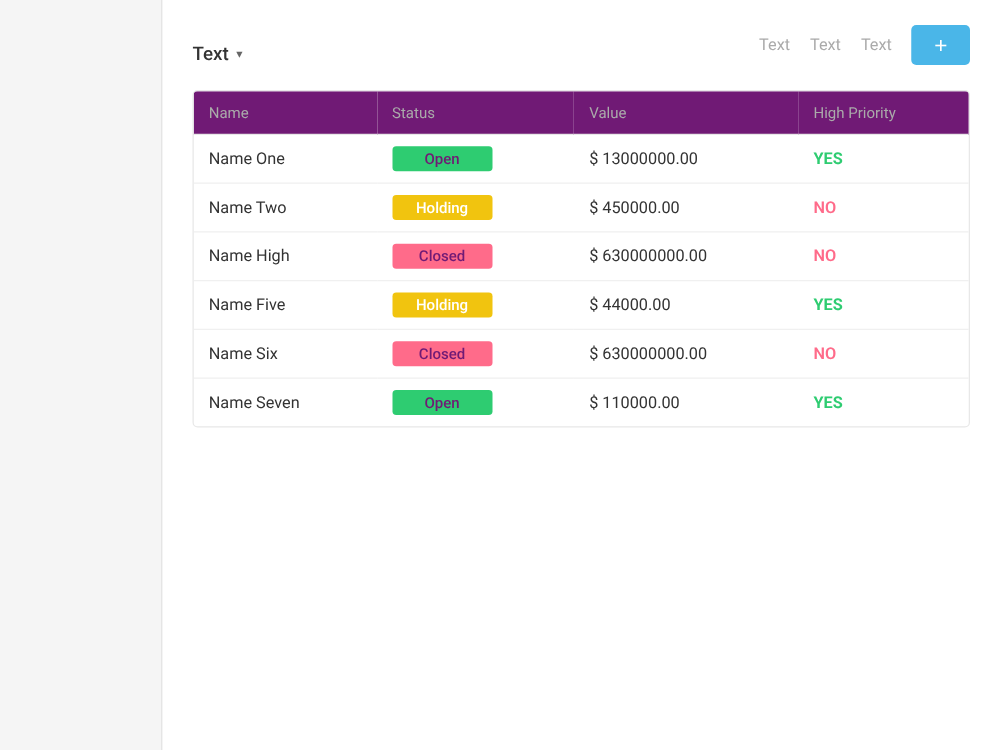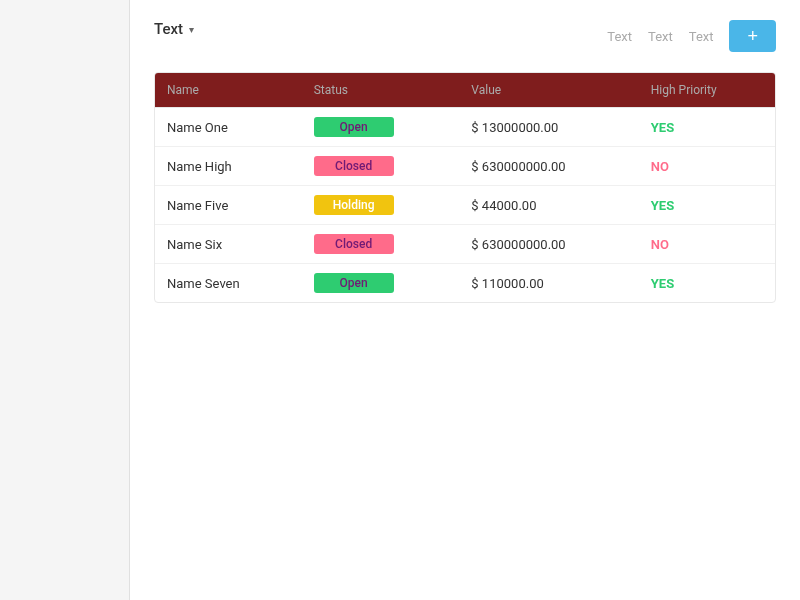--- a/index.html
+++ b/index.html
@@ -21,21 +21,21 @@
       border-right: 1px solid #e0e0e0;
       flex-shrink: 0;
     }
     .main {
       flex: 1;
       background: #ffffff;
       padding: 20px 24px;
     }
     .header {
       display: flex;
-      align-items: flex-start;
+      align-items: flex-end;
       justify-content: space-between;
       margin-bottom: 20px;
     }
     .header-left {
       display: flex;
       align-items: center;
       gap: 4px;
     }
     .header-title {
       font-size: 15px;
@@ -71,21 +71,21 @@
       border: 1px solid #e8e8e8;
       border-radius: 4px;
       overflow: hidden;
     }
     table {
       width: 100%;
       border-collapse: collapse;
       font-size: 13px;
     }
     thead tr {
-      background: #7f1d1d;
+      background: #701a75;
     }
     thead th {
       padding: 10px 12px;
       text-align: left;
       color: #aaa;
       font-weight: 400;
       font-size: 12px;
       border-bottom: 1px solid #e8e8e8;
     }
     tbody tr {
@@ -144,20 +144,26 @@
           </tr>
         </thead>
         <tbody id="table-body">
         <tr>
               <td>Name One</td>
               <td><span class="status-badge status-open">Open</span></td>
               <td>$ 13000000.00</td>
               <td><span class="priority-yes">YES</span></td>
             </tr>
             <tr>
+              <td>Name Two</td>
+              <td><span class="status-badge status-holding">Holding</span></td>
+              <td>$ 450000.00</td>
+              <td><span class="priority-no">NO</span></td>
+            </tr>
+            <tr>
               <td>Name High</td>
               <td><span class="status-badge status-closed">Closed</span></td>
               <td>$ 630000000.00</td>
               <td><span class="priority-no">NO</span></td>
             </tr>
             <tr>
               <td>Name Five</td>
               <td><span class="status-badge status-holding">Holding</span></td>
               <td>$ 44000.00</td>
               <td><span class="priority-yes">YES</span></td>

